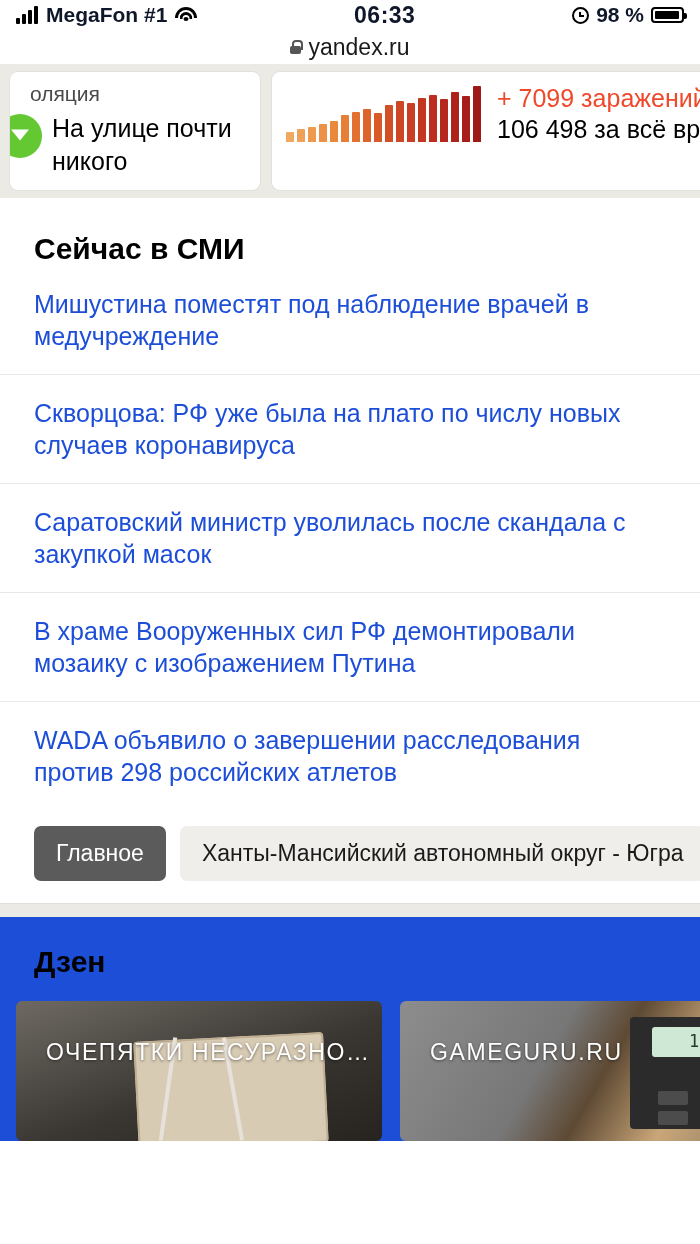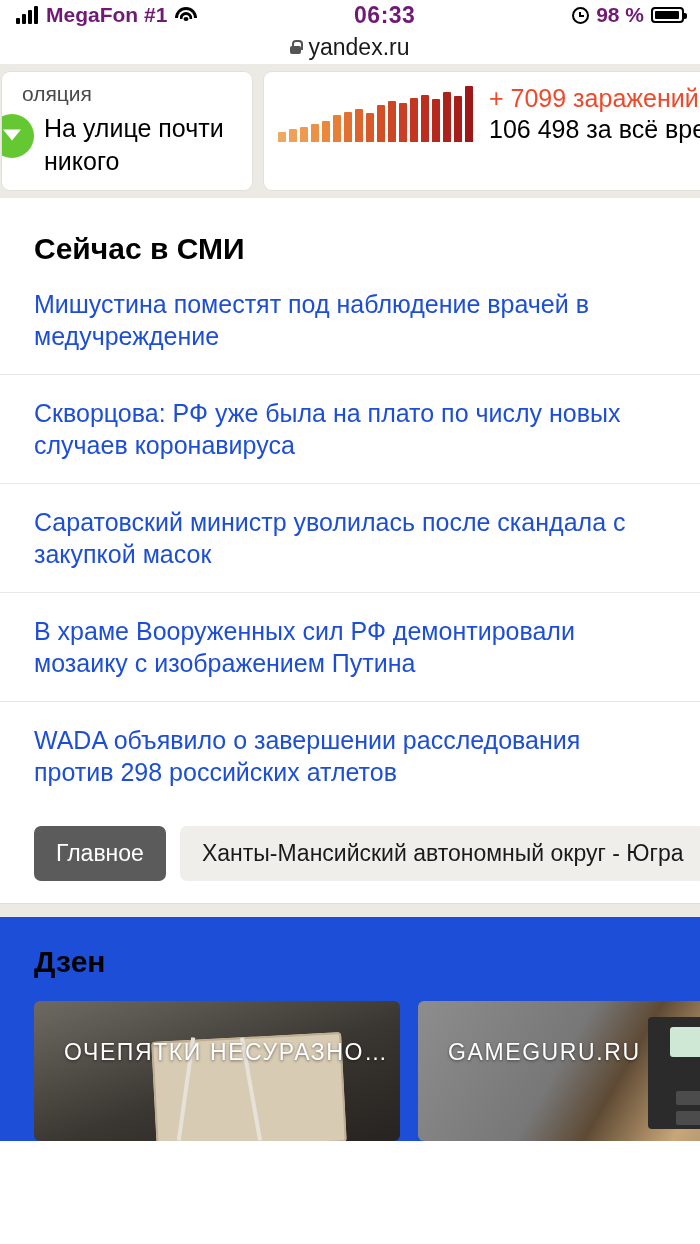--- a/index.html
+++ b/index.html
@@ -12,21 +12,21 @@
   }
   body { position: relative; }
 
   
   .statusbar {
     height: 30px;
     display: flex;
     align-items: center;
     padding: 0 16px;
     background: #ffffff;
-    color: #701a75;
+    color: #0f172a;
     font-size: 22px;
     font-weight: bold;
   }
   .sb-left { display: flex; align-items: center; gap: 8px; flex: 0 0 auto; }
   .sb-center { flex: 1; text-align: center; font-size: 23px; font-weight: bold; letter-spacing: .5px; }
   .sb-right { display: flex; align-items: center; gap: 7px; flex: 0 0 auto; }
 
   .signal { display: flex; align-items: flex-end; gap: 2px; height: 18px; }
   .signal i { display: block; width: 4px; background: #000; border-radius: 1px; }
   .signal i:nth-child(1) { height: 6px; }
@@ -64,21 +64,21 @@
   .lock::after { content:""; position:absolute; top:0; left:2px; width:7px; height:8px; border:2px solid #555; border-bottom:none; border-radius:4px 4px 0 0; }
 
   
   .informers {
     background: #eceae4;
     padding: 8px 0 12px 0;
     height: 134px;
     position: relative;
     overflow: hidden;
   }
-  .cards { display: flex; gap: 12px; padding-left: 8px; }
+  .cards { display: flex; gap: 12px; padding-left: 16px; }
   .card {
     background: #fff;
     border-radius: 8px;
     height: 118px;
     padding: 10px 14px 0 14px;
     flex: 0 0 auto;
     overflow: hidden;
     box-shadow: 0 0 0 1px rgba(0,0,0,.04);
   }
   .card.c1 { width: 250px; margin-left: -6px; position: relative; }
@@ -129,21 +129,21 @@
     border-radius: 7px; font-size: 23px; padding: 14px 22px; white-space: nowrap;
   }
   .tab.active { background: #5b5b5b; color: #fff; }
   .tab.inactive { background: #efeeea; color: #1a1a1a; }
 
   .divider { height: 14px; background: #eceae4; border-top: 1px solid #e0ded8; }
 
   
   .dzen { background: #1d4ed8; padding: 0 0 0 0; }
   .dzen h2 { font-size: 30px; font-weight: bold; color: #000; padding: 28px 0 22px 34px; }
-  .dzen-cards { display: flex; gap: 18px; padding-left: 34px; }
+  .dzen-cards { display: flex; gap: 18px; padding-left: 16px; }
   .dzen-card {
     width: 366px; height: 140px; border-radius: 6px; position: relative; overflow: hidden; flex: 0 0 auto;
   }
   .dz1 { background: linear-gradient(160deg,#6e6a63 0%, #3a3732 55%, #262320 100%); }
   .dz2 { background: linear-gradient(120deg,#8d8d8d 0%, #777 40%, #5e4a34 55%, #c9a678 75%, #8a7a63 100%); }
   .dz-caption {
     position: absolute; left: 30px; top: 38px;
     color: #fff; font-size: 23px; letter-spacing: 1.6px; white-space: nowrap;
     text-shadow: 0 1px 3px rgba(0,0,0,.5);
   }

